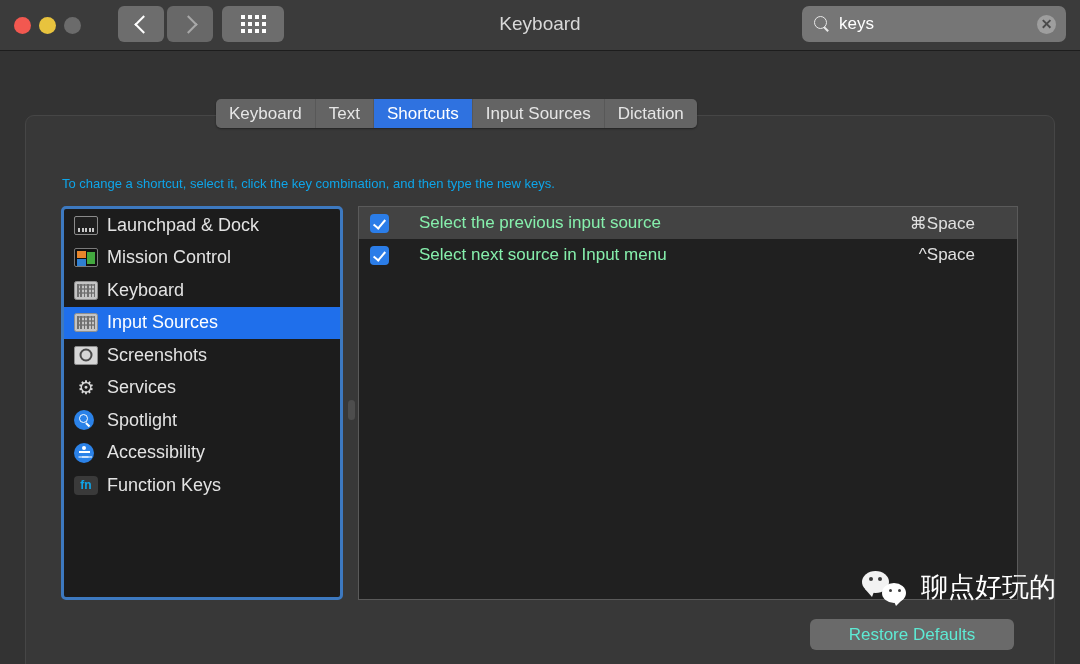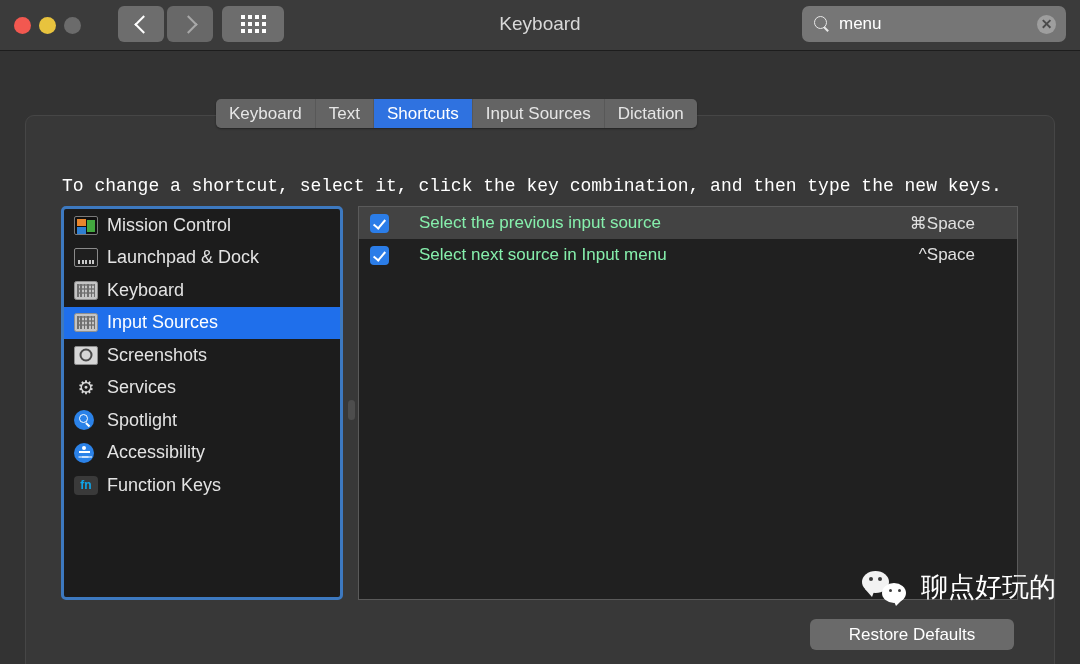--- a/index.html
+++ b/index.html
@@ -91,21 +91,21 @@
     background: #646464; color: #e6e6e6;
     font-size: 17px; line-height: 29px;
     padding: 0 13px; border-right: 1px solid #585858;
   }
   .tab:last-child { border-right: none; }
   .tab.active { background: #2f72e0; color: #ffffff; }
 
   
   .instruction {
     position: absolute; top: 176px; left: 62px;
-    font-size: 18px; color: #ffffff; font-family: Liberation Mono, monospace;
+    font-size: 13px; color: #0ea5e9;
   }
 
   
   .sidebar-wrap {
     position: absolute; left: 61px; top: 206px;
     width: 282px; height: 394px;
     border: 3px solid #3d79c0; border-radius: 5px;
     background: #1c1c1c; overflow: hidden;
   }
   .side-item {
@@ -213,21 +213,21 @@
     border-right: 2.2px solid #ffffff; border-bottom: 2.2px solid #ffffff;
     transform: rotate(40deg);
   }
   .slabel { margin-left: 30px; font-size: 17px; color: #86efac; flex: 1; }
   .skeys { font-size: 17px; color: #e0e0e0; margin-right: 42px; }
 
   
   .restorebtn {
     position: absolute; left: 810px; top: 619px;
     width: 204px; height: 31px; border-radius: 6px;
-    background: #6a6a6a; color: #ffffff;
+    background: #6a6a6a; color: #5eead4;
     font-size: 17px; line-height: 31px; text-align: center;
   }
 
   
   .watermark {
     position: absolute; left: 862px; top: 569px;
     display: flex; align-items: center; gap: 15px;
     pointer-events: none;
   }
   .wechat-icon { position: relative; width: 44px; height: 32px; flex: none; }
@@ -290,45 +290,45 @@
         <i></i>
         <i></i>
         <i></i>
     </span>
   </div>
 
   <div class="wintitle">Keyboard</div>
 
   <div class="searchfield">
     <span class="search-icon"></span>
-    <span class="search-value">menu</span>
+    <span class="search-value">keys</span>
     <span class="clear-icon">✕</span>
   </div>
 </div>
 
 <div class="pane"></div>
 
 <div class="tabbar">
   <div class="tab">Keyboard</div>
   <div class="tab">Text</div>
   <div class="tab active">Shortcuts</div>
   <div class="tab">Input Sources</div>
   <div class="tab">Dictation</div>
 </div>
 
 <div class="instruction">To change a shortcut, select it, click the key combination, and then type the new keys.</div>
 
 <div class="sidebar-wrap">
   <div class="side-item">
+    <span class="side-icon ic-launchpad"></span>
+    <span>Launchpad &amp; Dock</span>
+  </div>
+  <div class="side-item">
     <span class="side-icon ic-mission"></span>
     <span>Mission Control</span>
-  </div>
-  <div class="side-item">
-    <span class="side-icon ic-launchpad"></span>
-    <span>Launchpad &amp; Dock</span>
   </div>
   <div class="side-item">
     <span class="side-icon ic-keyboard"></span>
     <span>Keyboard</span>
   </div>
   <div class="side-item selected">
     <span class="side-icon ic-keyboard"></span>
     <span>Input Sources</span>
   </div>
   <div class="side-item">

